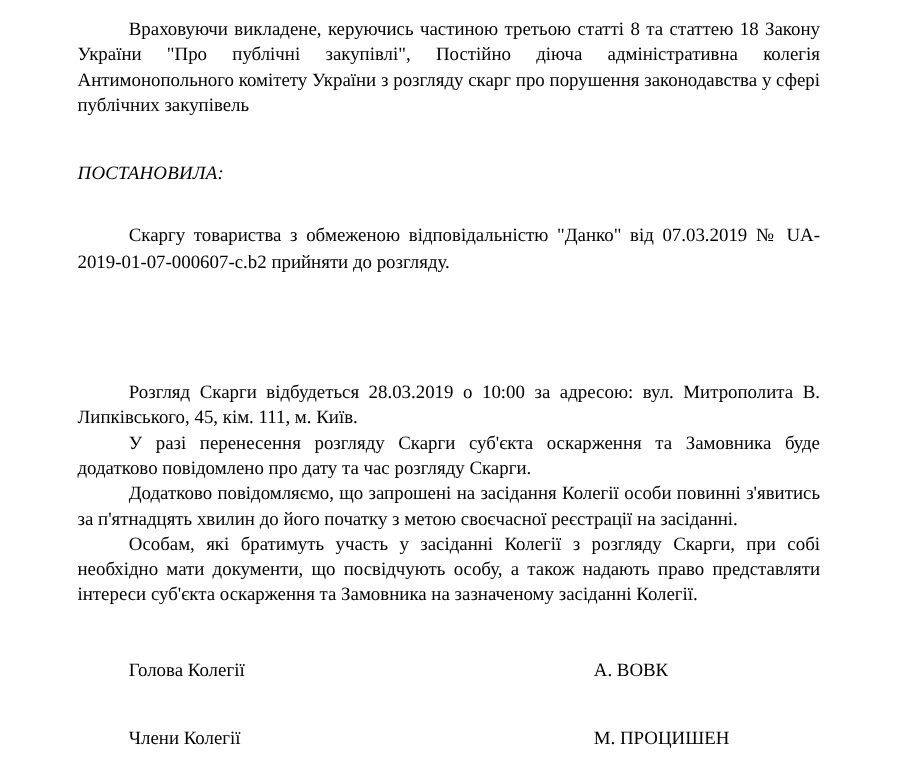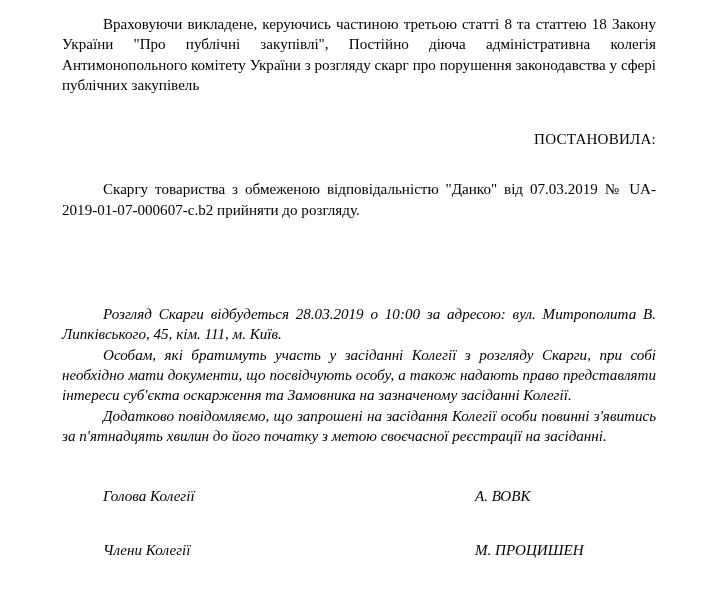--- a/index.html
+++ b/index.html
@@ -32,41 +32,40 @@
     font-size: 15.1px;
     line-height: 20.3px;
     text-align: justify;
     text-justify: inter-word;
     -ms-text-justify: distribute;
   }
   .para {
     text-indent: 41px;
   }
   .para-italic {
-    font-style: italic;
     text-indent: 41px;
   }
   .heading-center {
-    text-align: right;
+    text-align: left;
     text-indent: 0;
     letter-spacing: 0.2px;
+    font-style: italic;
   }
   .sp-30 { height: 30px; }
   .sp-34 { height: 34px; }
   .sp-42 { height: 42px; }
 
   .sign-block {
     margin-top: 40px;
   }
   .sign-row {
     display: flex;
     align-items: center;
     font-size: 15.1px;
     line-height: 20.3px;
-    font-style: italic;
   }
   .sign-row + .sign-row {
     margin-top: 34px;
   }
   .sign-role {
     width: 413px;
     padding-left: 41px;
     box-sizing: border-box;
     white-space: nowrap;
   }
@@ -90,24 +89,25 @@
 
     <p class="para">Скаргу товариства з обмеженою відповідальністю "Данко"  від  07.03.2019 № UA-2019-01-07-000607-c.b2 прийняти до розгляду.</p>
 
     <div class="sp-42"></div>
 
 
     <div class="sp-42"></div>
 
     <p class="para-italic">Розгляд Скарги відбудеться  28.03.2019  о 10:00 за адресою: вул. Митрополита В. Липківського, 45, кім. 111, м. Київ.</p>
 
+    <p class="para-italic">У разі перенесення розгляду Скарги суб'єкта оскарження та Замовника буде додатково повідомлено про дату та час розгляду Скарги.</p>
+
+    <p class="para-italic">Додатково повідомляємо, що запрошені на засідання Колегії особи повинні з'явитись за п'ятнадцять хвилин до його початку з метою своєчасної реєстрації на засіданні.</p>
 
     <p class="para-italic">Особам, які братимуть участь у засіданні Колегії з розгляду Скарги, при собі необхідно мати документи, що посвідчують особу, а також надають право представляти інтереси суб'єкта оскарження та Замовника на зазначеному засіданні Колегії.</p>
-
-    <p class="para-italic">Додатково повідомляємо, що запрошені на засідання Колегії особи повинні з'явитись за п'ятнадцять хвилин до його початку з метою своєчасної реєстрації на засіданні.</p>
 
     <div class="sign-block">
 
       <div class="sign-row">
         <span class="sign-role">Голова Колегії</span>
         <span class="sign-name">А. ВОВК</span>
       </div>
 
       <div class="sign-row">
         <span class="sign-role">Члени Колегії</span>

